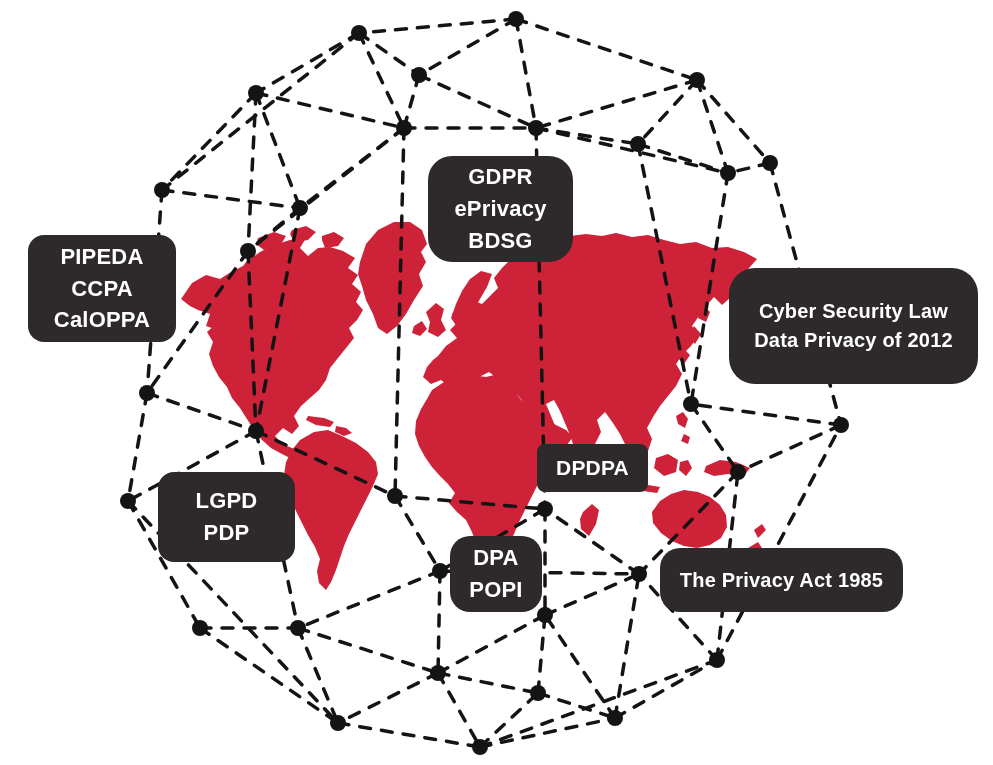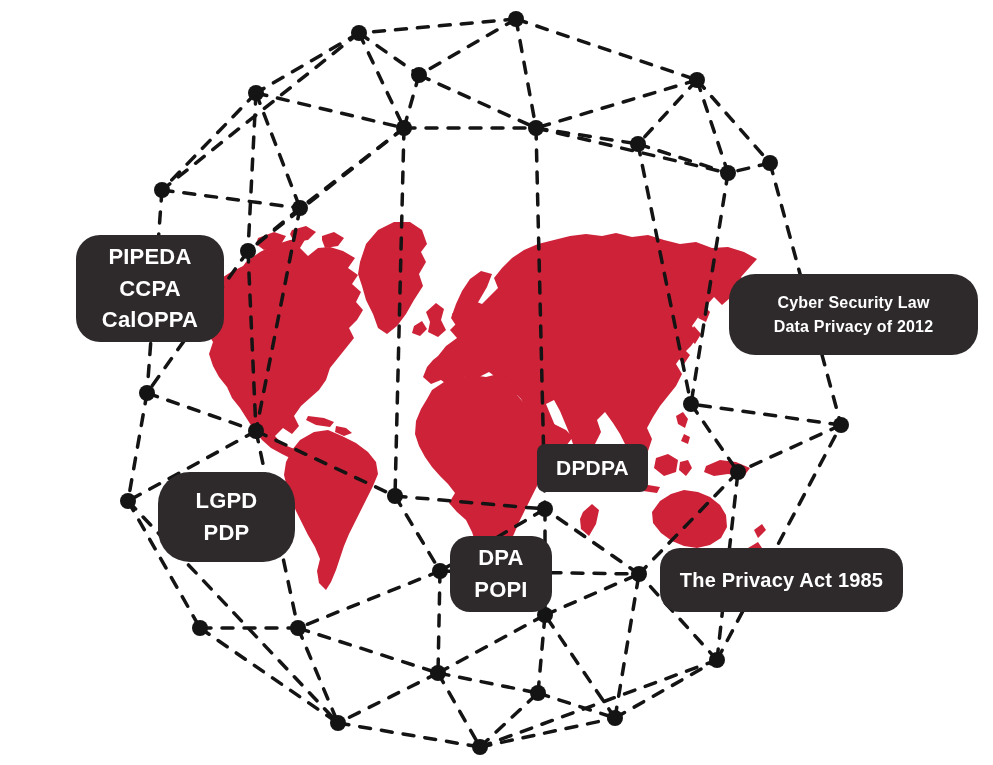--- a/index.html
+++ b/index.html
@@ -26,26 +26,26 @@
     color:var(--label-fg,#ffffff);
     font-weight:bold;
     display:flex;align-items:center;justify-content:center;
     text-align:center;
     white-space:pre-line;
     line-height:1.45;
     letter-spacing:.2px;
     box-sizing:border-box;
     padding:6px 10px;
   }
-  .lbl-pipeda {left:28px; top:235px; width:148px;height:107px;border-radius:24px;font-size:22px;margin-left:48px;}
+  .lbl-pipeda {left:28px; top:235px; width:148px;height:107px;border-radius:16px;font-size:22px;}
   .lbl-gdpr   {left:428px;top:156px; width:145px;height:106px;border-radius:24px;font-size:22px;}
-  .lbl-cyber  {left:729px;top:274px; width:249px;height:81px;border-radius:26px;font-size:16px;}
+  .lbl-cyber  {left:729px;top:268px; width:249px;height:116px;border-radius:26px;font-size:20px;}
   .lbl-dpdpa  {left:537px;top:444px; width:111px;height:48px; border-radius:8px;font-size:21px;}
-  .lbl-lgpd   {left:158px;top:472px; width:137px;height:90px; border-radius:32px;font-size:22px;}
-  .lbl-dpa    {left:450px;top:536px; width:102px;height:76px; border-radius:20px;font-size:22px;}
+  .lbl-lgpd   {left:158px;top:472px; width:137px;height:90px; border-radius:16px;font-size:22px;}
+  .lbl-dpa    {left:450px;top:536px; width:92px;height:76px; border-radius:20px;font-size:22px;}
   .lbl-priv   {left:660px;top:548px; width:243px;height:64px; border-radius:20px;font-size:20px;}
 </style>
 </head>
 <body>
 
 <div class="stage">
 
   <svg class="layer" viewBox="0 0 993 765" aria-hidden="true">
     <g>
       <path class="land" d="M181,299 L192,283 L206,275 L220,279 L231,272 L243,266 L240,278 L232,288 L242,294 L236,304 L224,310 L228,320 L218,330 L206,326 L210,314 L198,310 L190,306 Z"></path>
@@ -176,20 +176,23 @@
       <circle cx="841" cy="425" r="8" class="mesh-node"></circle>
       <circle cx="691" cy="404" r="8" class="mesh-node"></circle>
       <circle cx="738" cy="472" r="8" class="mesh-node"></circle>
       <circle cx="639" cy="574" r="8" class="mesh-node"></circle>
       <circle cx="545" cy="509" r="8" class="mesh-node"></circle>
     </svg>
 
   <div class="law-label lbl-pipeda">PIPEDA
 CCPA
 CalOPPA</div>
+  <div class="law-label lbl-gdpr">GDPR
+ePrivacy
+BDSG</div>
   <div class="law-label lbl-cyber">Cyber Security Law
 Data Privacy of 2012</div>
   <div class="law-label lbl-dpdpa">DPDPA</div>
   <div class="law-label lbl-lgpd">LGPD
 PDP</div>
   <div class="law-label lbl-dpa">DPA
 POPI</div>
   <div class="law-label lbl-priv">The Privacy Act 1985</div>
 
 </div>

